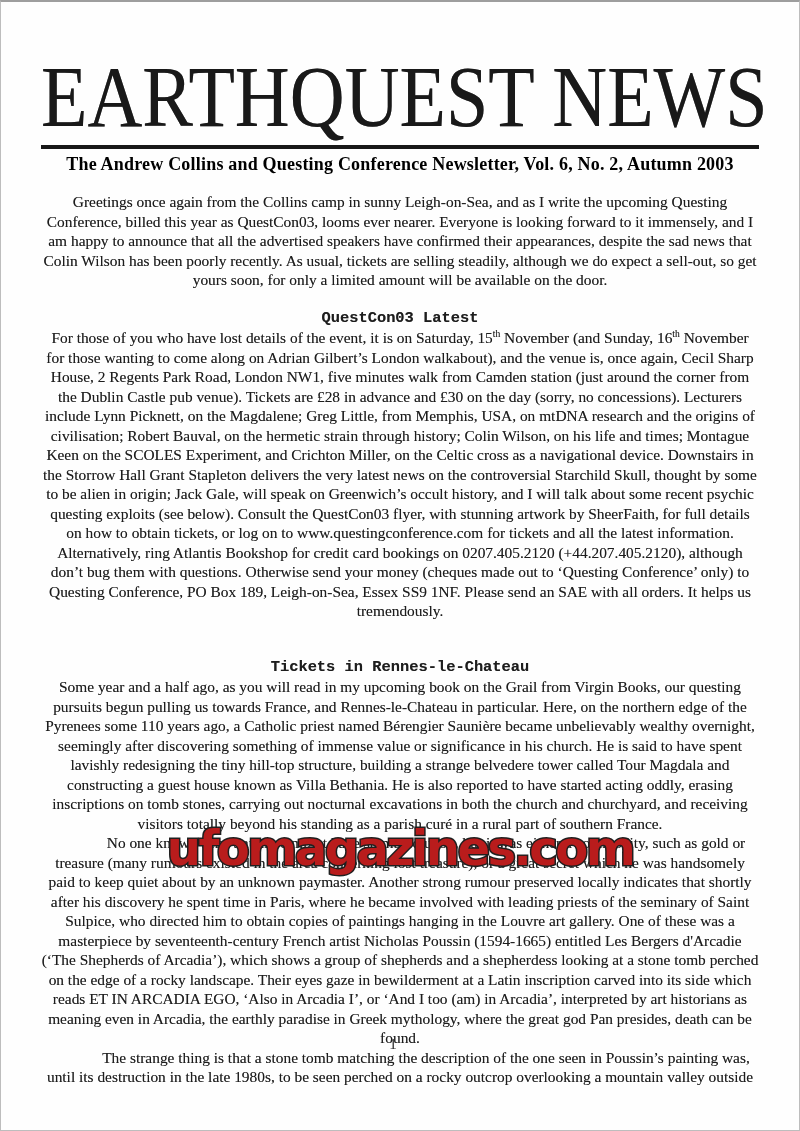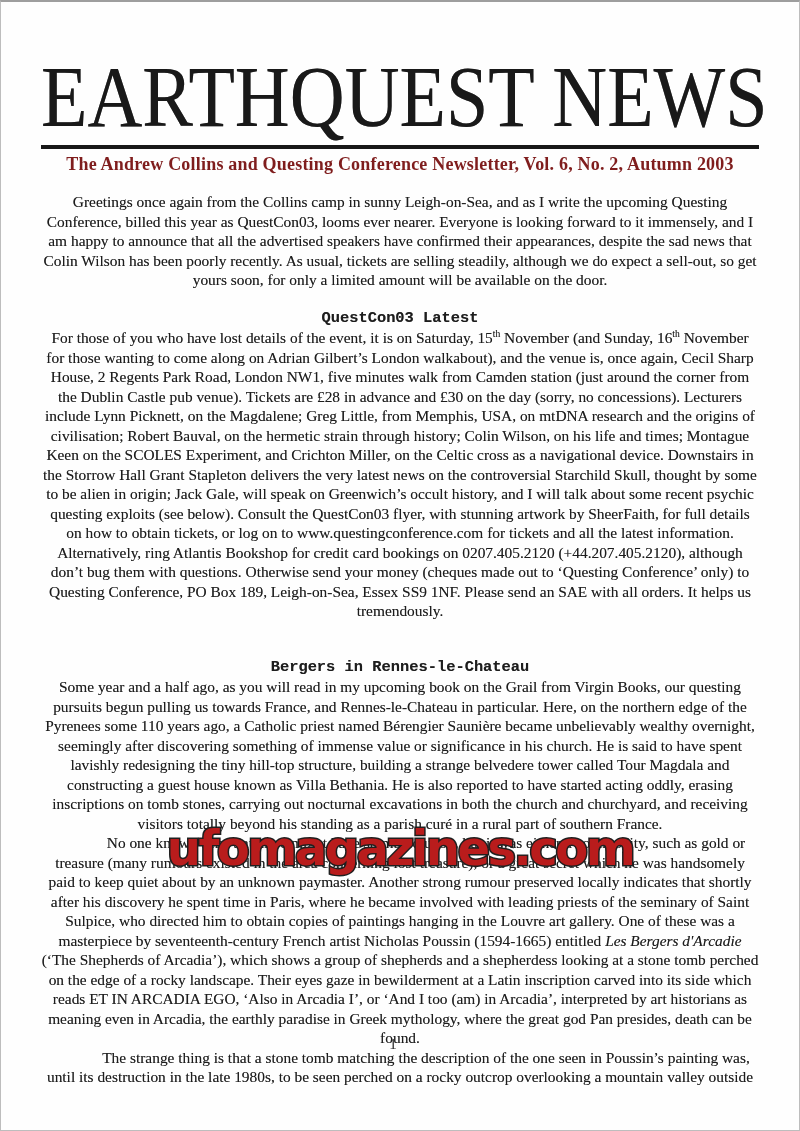--- a/index.html
+++ b/index.html
@@ -34,41 +34,41 @@
     background: #181818;
     margin-top: 15px;
   }
   .subtitle {
     margin: 5px 0 0 0;
     text-align: center;
     font-size: 18px;
     font-weight: 700;
     letter-spacing: 0.2px;
     white-space: nowrap;
-    color: #7f1d1d;
+    color: #000000;
   }
   .body {
     margin-top: 17px;
     font-size: 15.4px;
     line-height: 19.5px;
     text-shadow: 0 0 0.45px rgba(30,30,30,0.5);
     text-align: center;
   }
   .para { margin: 0; }
   .para.indent { text-indent: 52px; }
   .heading {
     margin: 19px 0 0 0;
     font-size: 15.4px;
     font-weight: 700;
     font-family: Liberation Mono, monospace;
   }
   .heading.big-gap { margin-top: 37px; }
   .seg-sup { vertical-align: super; font-size: 0.62em; line-height: 0; }
   .seg-link { }
-  .seg-italic { font-style: italic; }
+  .seg-italic { }
   .seg-normal { }
   .watermark {
     position: absolute;
     top: 818px;
     left: 50%;
     transform: translateX(-50%);
     font-family: "DejaVu Sans", "Liberation Sans", sans-serif;
     font-weight: 700;
     font-size: 48px;
     letter-spacing: -2.5px;
@@ -98,21 +98,21 @@
     <div class="masthead-rule"></div>
     <h2 class="subtitle">The Andrew Collins and Questing Conference Newsletter, Vol. 6, No. 2, Autumn 2003</h2>
   </header>
 
   <main class="body">
     <p class="para"><span class="seg-normal">Greetings once again from the Collins camp in sunny Leigh-on-Sea, and as I write the upcoming Questing Conference, billed this year as QuestCon03, looms ever nearer. Everyone is looking forward to it immensely, and I am happy to announce that all the advertised speakers have confirmed their appearances, despite the sad news that Colin Wilson has been poorly recently. As usual, tickets are selling steadily, although we do expect a sell-out, so get yours soon, for only a limited amount will be available on the door.</span></p>
 
     <h3 class="heading">QuestCon03 Latest</h3>
     <p class="para"><span class="seg-normal">For those of you who have lost details of the event, it is on Saturday, 15</span><span class="seg-sup">th</span><span class="seg-normal"> November (and Sunday, 16</span><span class="seg-sup">th</span><span class="seg-normal"> November for those wanting to come along on Adrian Gilbert’s London walkabout), and the venue is, once again, Cecil Sharp House, 2 Regents Park Road, London NW1, five minutes walk from Camden station (just around the corner from the Dublin Castle pub venue). Tickets are £28 in advance and £30 on the day (sorry, no concessions). Lecturers include Lynn Picknett, on the Magdalene; Greg Little, from Memphis, USA, on mtDNA research and the origins of civilisation; Robert Bauval, on the hermetic strain through history; Colin Wilson, on his life and times; Montague Keen on the SCOLES Experiment, and Crichton Miller, on the Celtic cross as a navigational device. Downstairs in the Storrow Hall Grant Stapleton delivers the very latest news on the controversial Starchild Skull, thought by some to be alien in origin; Jack Gale, will speak on Greenwich’s occult history, and I will talk about some recent psychic questing exploits (see below). Consult the QuestCon03 flyer, with stunning artwork by SheerFaith, for full details on how to obtain tickets, or log on to </span><span class="seg-link">www.questingconference.com</span><span class="seg-normal"> for tickets and all the latest information. Alternatively, ring Atlantis Bookshop for credit card bookings on 0207.405.2120 (+44.207.405.2120), although don’t bug them with questions. Otherwise send your money (cheques made out to ‘Questing Conference’ only) to Questing Conference, PO Box 189, Leigh-on-Sea, Essex SS9 1NF. Please send an SAE with all orders. It helps us tremendously.</span></p>
 
-    <h3 class="heading big-gap">Bergers in Rennes-le-Chateau</h3>
+    <h3 class="heading big-gap">Tickets in Rennes-le-Chateau</h3>
     <p class="para"><span class="seg-normal">Some year and a half ago, as you will read in my upcoming book on the Grail from Virgin Books, our questing pursuits begun pulling us towards France, and Rennes-le-Chateau in particular. Here, on the northern edge of the Pyrenees some 110 years ago, a Catholic priest named Bérengier Saunière became unbelievably wealthy overnight, seemingly after discovering something of immense value or significance in his church. He is said to have spent lavishly redesigning the tiny hill-top structure, building a strange belvedere tower called Tour Magdala and constructing a guest house known as Villa Bethania. He is also reported to have started acting oddly, erasing inscriptions on tomb stones, carrying out nocturnal excavations in both the church and churchyard, and receiving visitors totally beyond his standing as a parish curé in a rural part of southern France.</span></p>
     <p class="para indent"><span class="seg-normal">No one knows what Saunière might have stumbled upon, but it was either a commodity, such as gold or treasure (many rumours existed in the area concerning lost treasure), or a great secret which he was handsomely paid to keep quiet about by an unknown paymaster. Another strong rumour preserved locally indicates that shortly after his discovery he spent time in Paris, where he became involved with leading priests of the seminary of Saint Sulpice, who directed him to obtain copies of paintings hanging in the Louvre art gallery. One of these was a masterpiece by seventeenth-century French artist Nicholas Poussin (1594-1665) entitled </span><span class="seg-italic">Les Bergers d'Arcadie</span><span class="seg-normal"> (‘The Shepherds of Arcadia’), which shows a group of shepherds and a shepherdess looking at a stone tomb perched on the edge of a rocky landscape. Their eyes gaze in bewilderment at a Latin inscription carved into its side which reads ET IN ARCADIA EGO, ‘Also in Arcadia I’, or ‘And I too (am) in Arcadia’, interpreted by art historians as meaning even in Arcadia, the earthly paradise in Greek mythology, where the great god Pan presides, death can be found.</span></p>
     <p class="para indent"><span class="seg-normal">The strange thing is that a stone tomb matching the description of the one seen in Poussin’s painting was, until its destruction in the late 1980s, to be seen perched on a rocky outcrop overlooking a mountain valley outside</span></p>
   </main>
 
   <div class="watermark">ufomagazines.com</div>
 
   <div class="page-number">1</div>
 
 </div>

